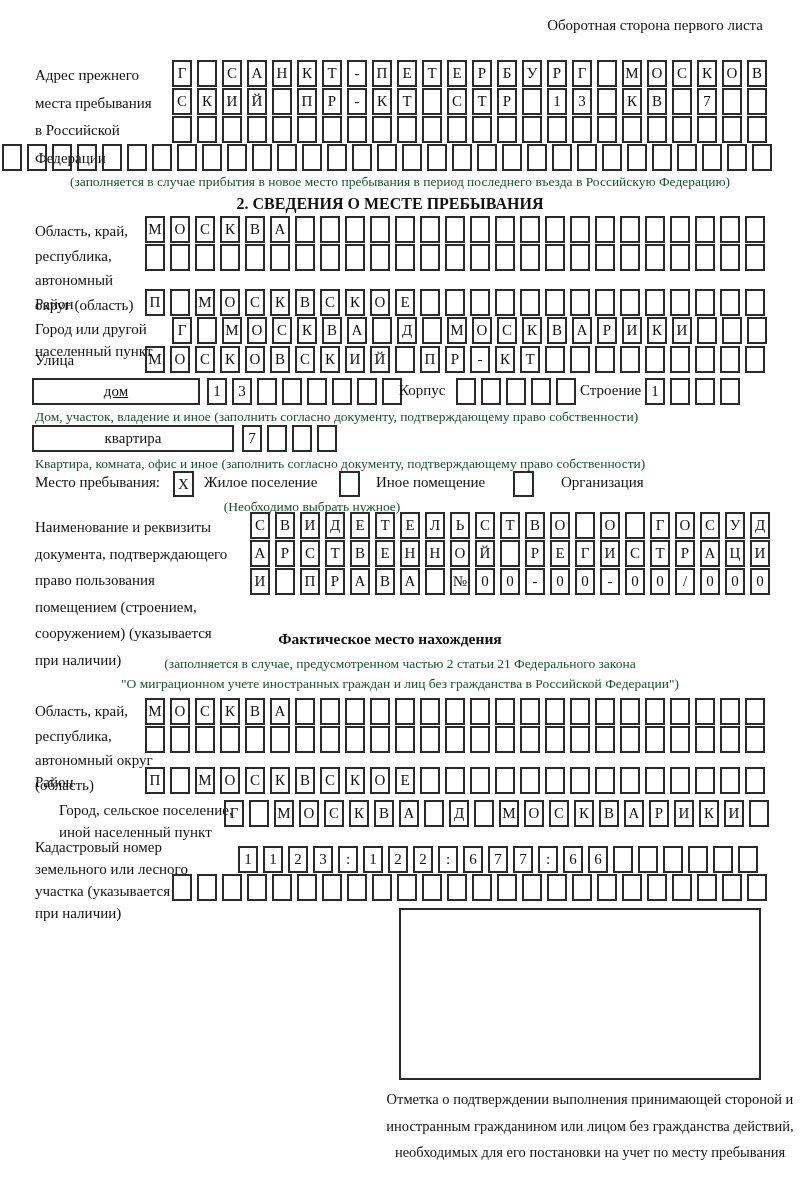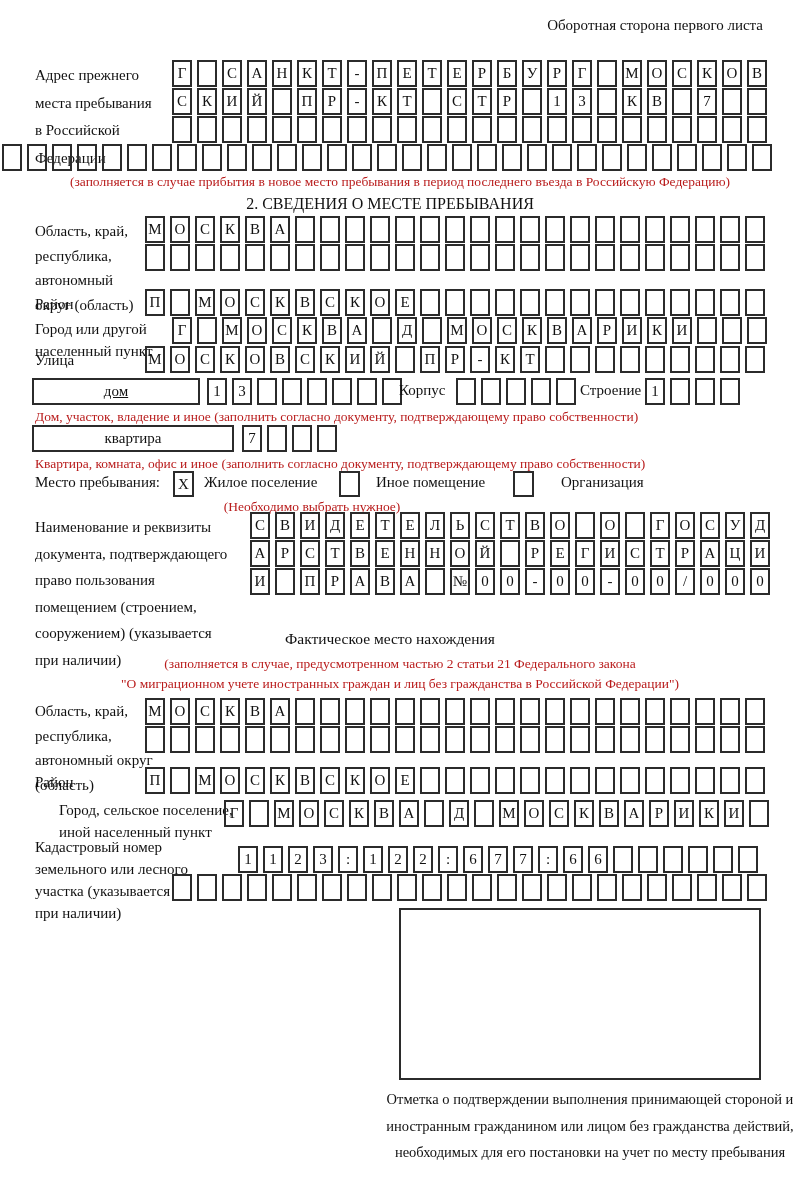--- a/index.html
+++ b/index.html
@@ -3,23 +3,23 @@
 <meta charset="utf-8">
 <style>
   html,body{margin:0;padding:0;background:#fff;}
   .page{position:relative;width:800px;height:1180px;background:#fff;overflow:hidden;
         font-family:"Liberation Serif","DejaVu Serif",serif;color:#111;font-size:15px;}
   .abs{position:absolute;padding-left:21px;}
   .lbl{position:absolute;white-space:pre-line;line-height:24px;font-size:15px;}
   .cells{position:absolute;display:flex;gap:5px;}
   .cell{flex:0 0 auto;width:20px;height:27px;border:2px solid #2b2b2b;box-sizing:border-box;
         text-align:center;line-height:23px;font-size:15px;}
-  .note{position:absolute;font-size:13.5px;color:#b91c1c;}
+  .note{position:absolute;font-size:13.5px;color:#14532d;}
   .center{left:0;width:800px;text-align:center;}
-  .heading{position:absolute;left:0;width:780px;text-align:center;font-weight:normal;font-size:16px;}
+  .heading{position:absolute;left:0;width:780px;text-align:center;font-weight:bold;font-size:16px;}
   .field-box{position:absolute;height:27px;border:2px solid #2b2b2b;box-sizing:border-box;
              text-align:center;line-height:23px;font-size:15px;}
   .checkbox{position:absolute;width:21px;height:26px;border:2px solid #2b2b2b;box-sizing:border-box;
             text-align:center;line-height:22px;font-size:15px;}
   .opt-label{position:absolute;font-size:15px;}
   .stamp-box{position:absolute;border:2px solid #2b2b2b;box-sizing:border-box;background:#fff;}
   .stamp-note{position:absolute;left:378px;width:424px;text-align:center;font-size:14.5px;line-height:26.5px;}
 </style>
 </head>
 <body>

